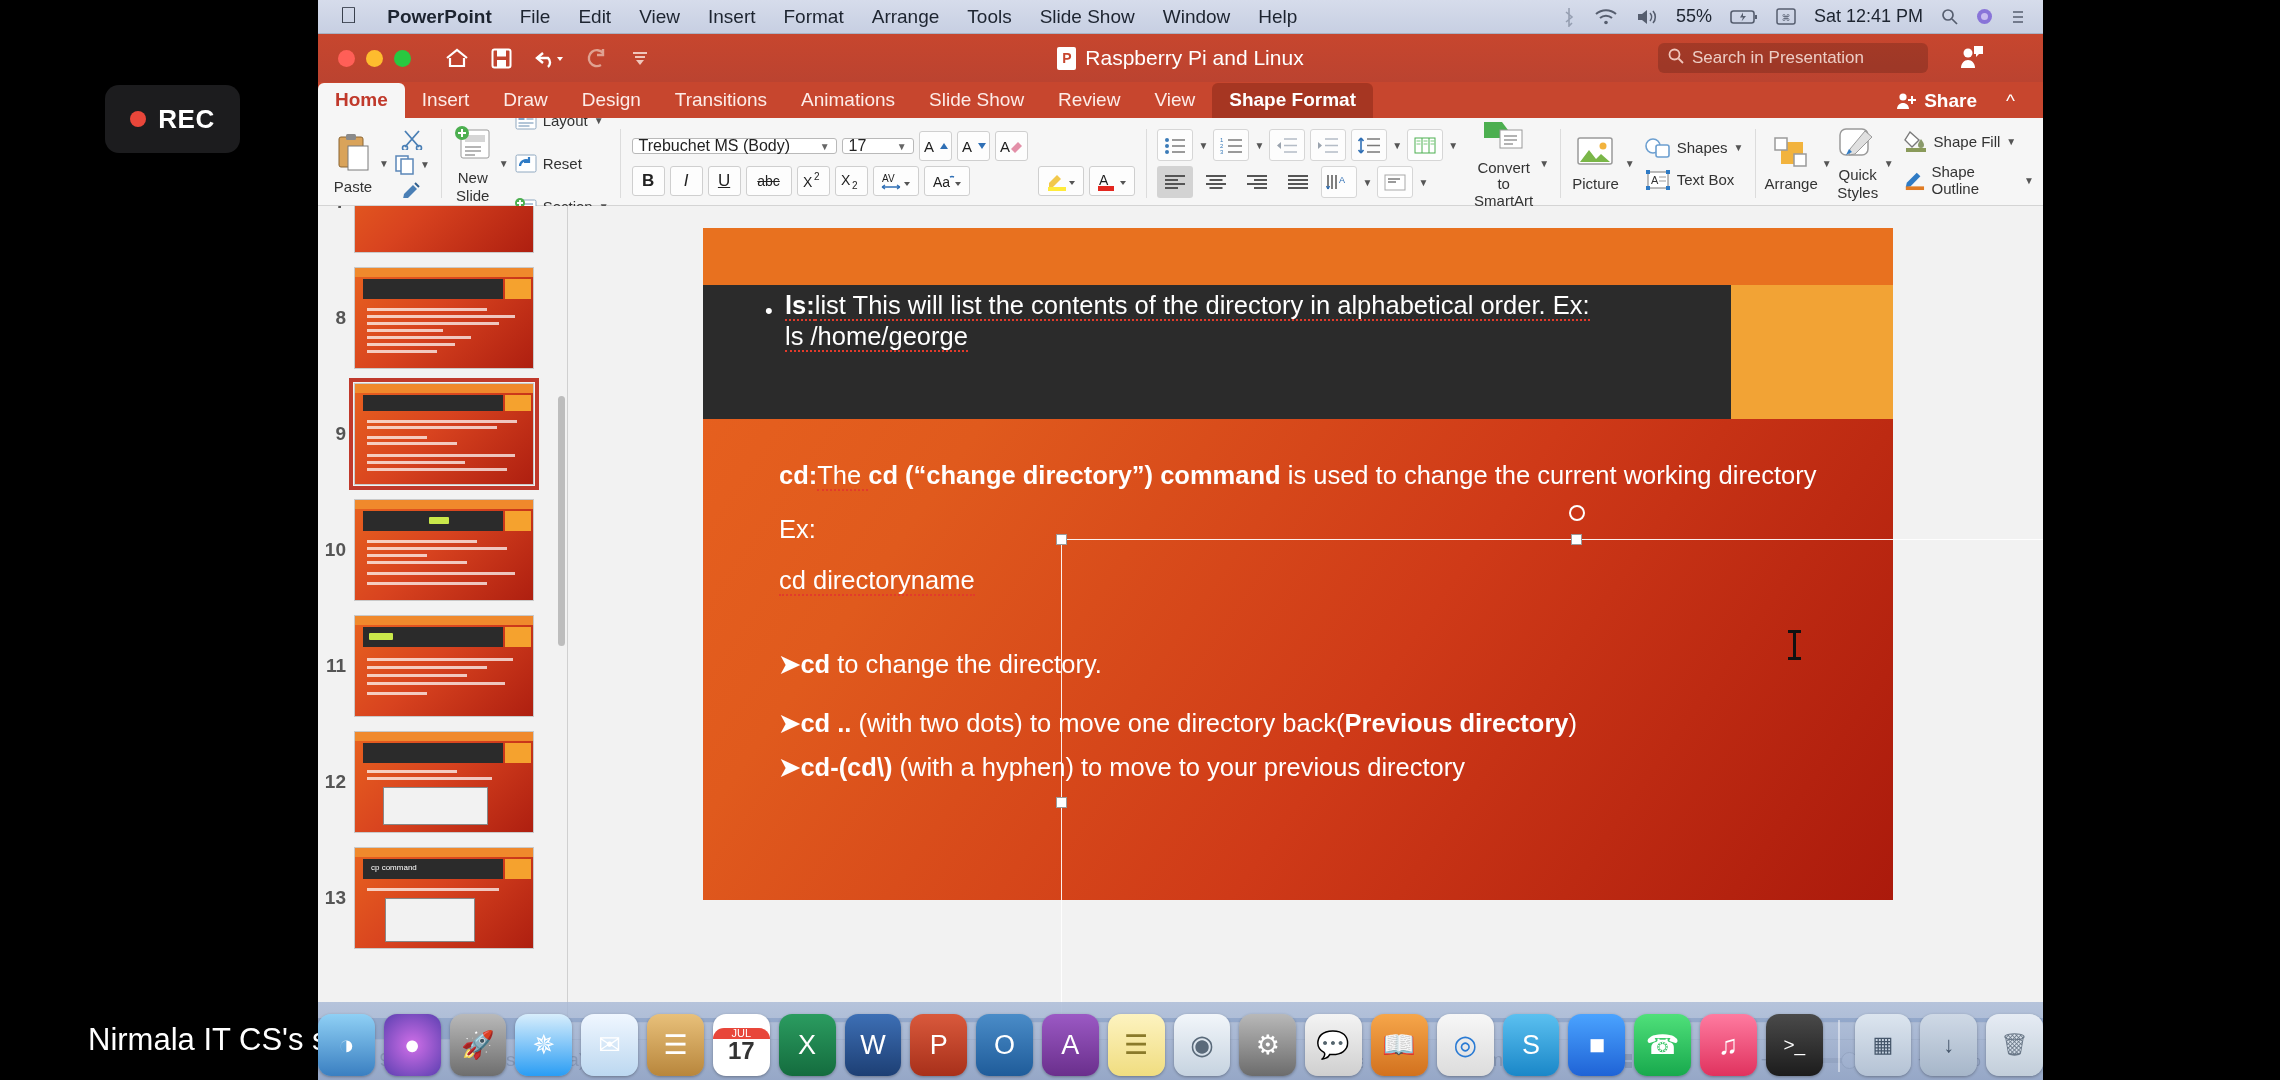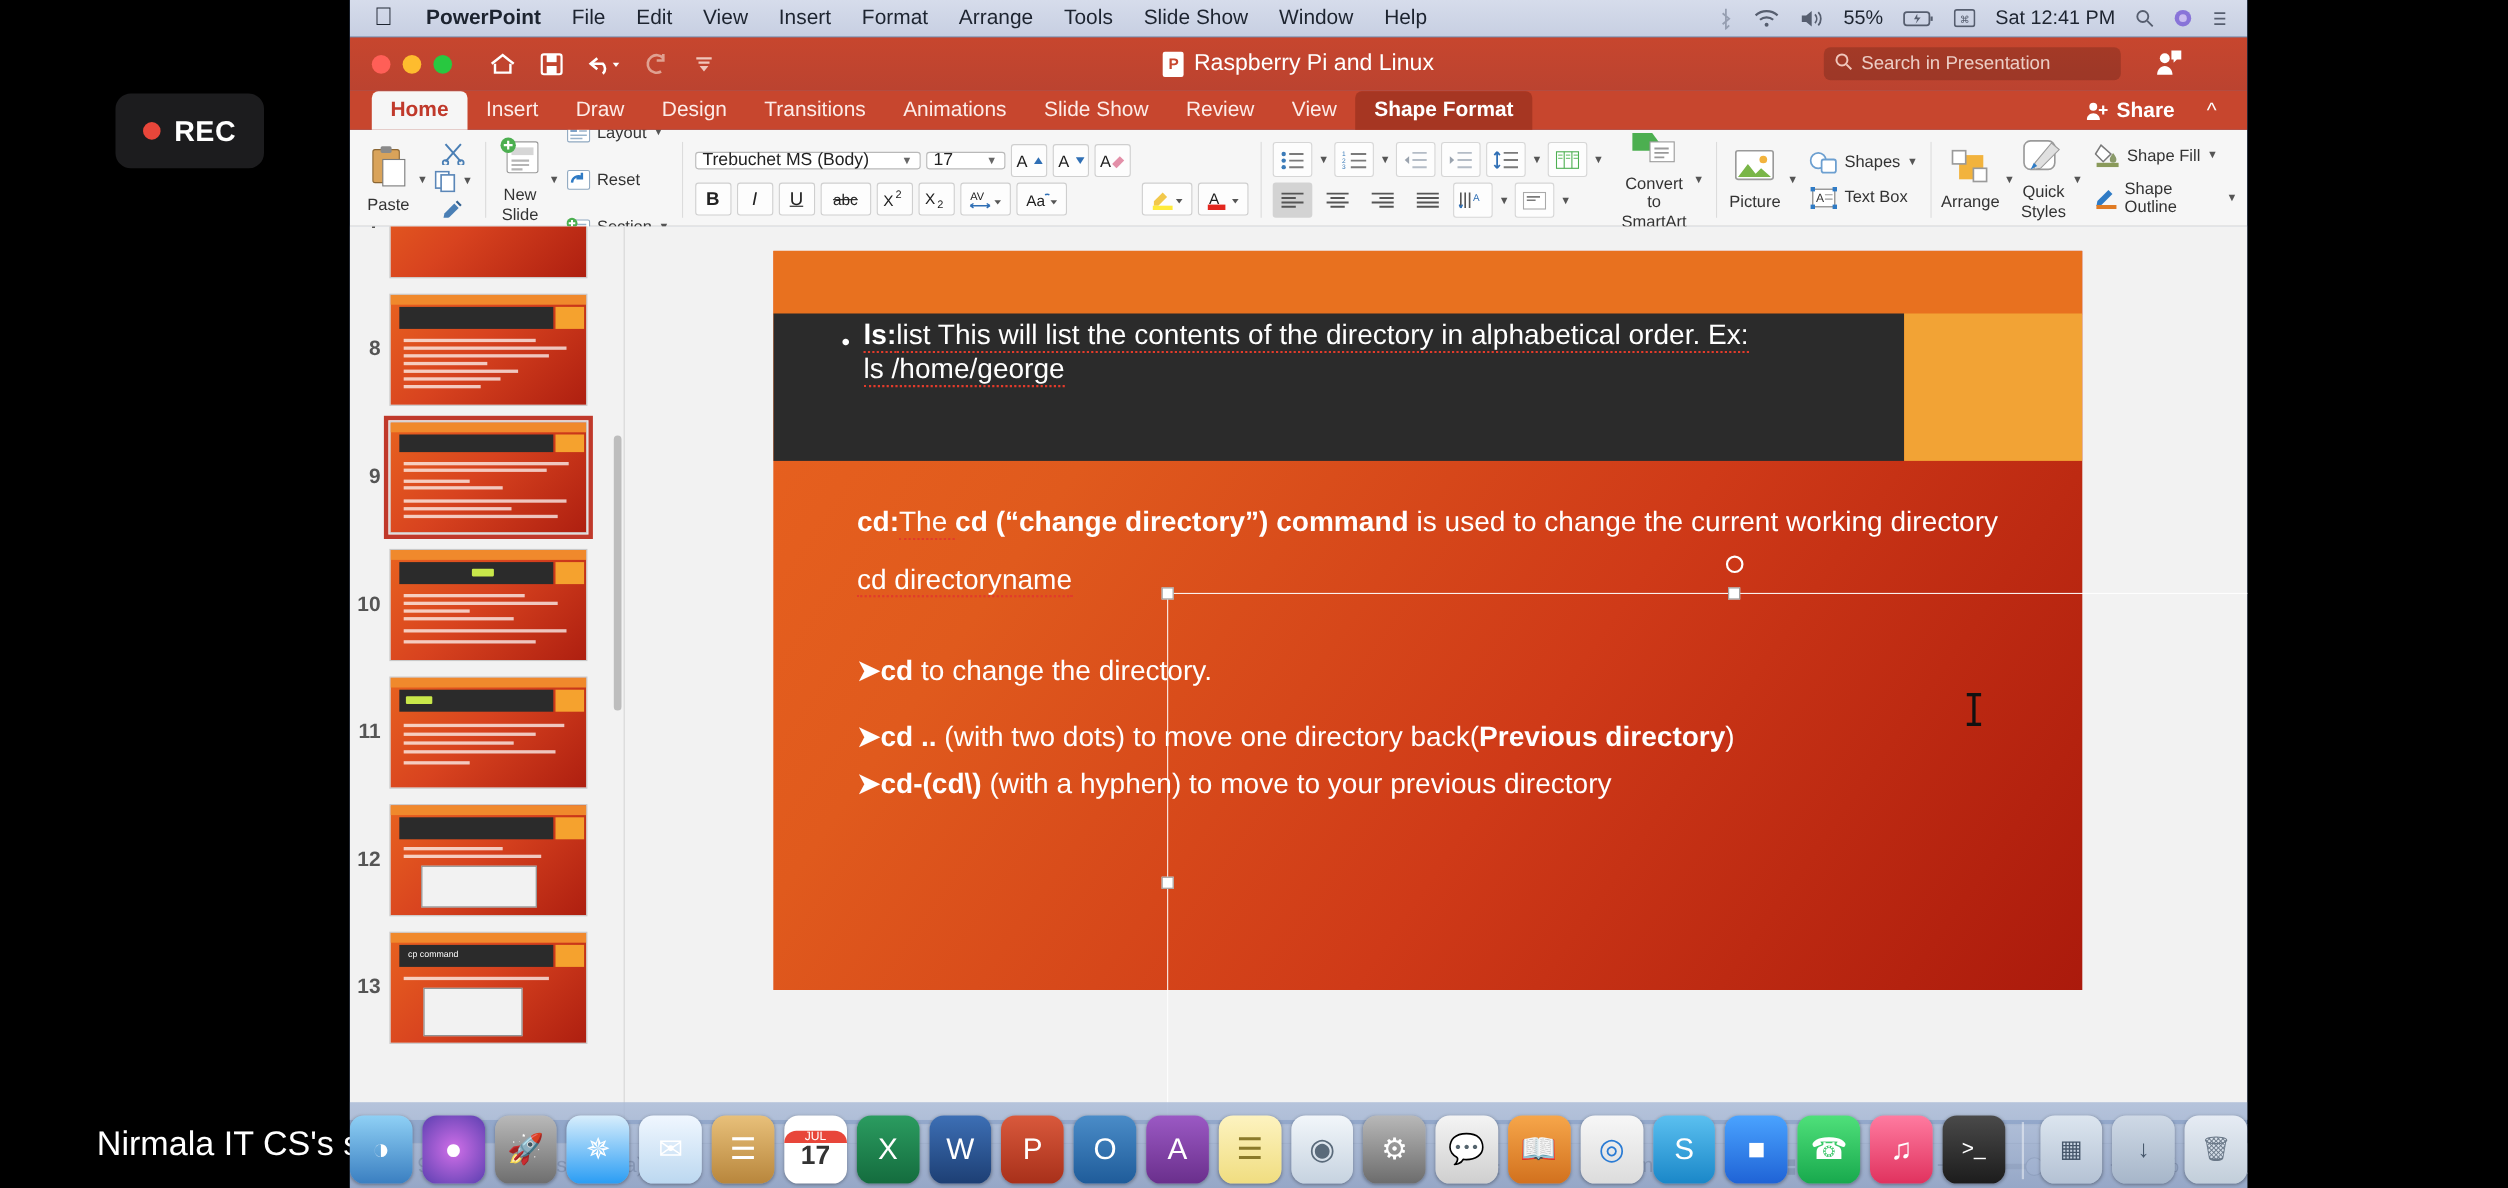--- a/index.html
+++ b/index.html
@@ -52,21 +52,21 @@
   .searchbox { position:absolute; right:115px; top:9px; width:270px; height:30px;
                background:rgba(0,0,0,.17); border-radius:6px; display:flex;
                align-items:center; padding:0 10px; gap:8px; }
   .searchbox input { background:transparent; border:0; outline:0; color:#f3d7d0;
                font-size:17px; font-family:inherit; width:100%; }
   .searchbox input::placeholder{ color:#eccdc5; }
   .person-ico { position:absolute; right:58px; top:10px; }
 
   
   .tabsrow { height:36px; background:#c7462e; display:flex; align-items:flex-end;
-             padding-left:20px; position:relative; }
+             position:relative; }
   .tab { font-size:19px; color:#fdece8; padding:6px 17px 7px; border-radius:6px 6px 0 0;
          white-space:nowrap; }
   .tab.active { background:#f6f6f6; color:#c0392b; font-weight:bold; }
   .tab.contextual { background:#a63622; color:#fff; font-weight:bold; }
   .share-btn { position:absolute; right:66px; bottom:6px; color:#fff; font-size:19px;
                font-weight:bold; display:flex; align-items:center; gap:7px; }
   .chev-up { position:absolute; right:28px; bottom:6px; color:#fff; font-size:19px; }
 
   
   .ribbon { height:88px; background:#f6f6f6; border-bottom:1px solid #d4d4d4;
@@ -819,20 +819,21 @@
           <span class="sl-bullet">•</span>
           <div class="sl-titletext">
             <b class="sq-ul">ls:</b><span class="sq-ul">list This will list the contents of the directory in alphabetical order. Ex:</span>
             <div><span class="sq-ul">ls /home/george</span></div>
           </div>
 
           <div class="body">
             <p>
               <b>cd:</b><span class="sq-ul">The </span><b>cd (“change directory”) command</b><span> is used to change the current working directory</span>
             </p>
+            <p style="margin-top:22px">Ex:</p>
             <p style="margin-top:20px">
               <span class="sq-ul">cd directoryname</span>
             </p>
             <div class="gap"></div>
             <p style="margin-top:12px">
               <span class="arrw">➤</span><b>cd</b><span> to change the directory.</span>
             </p>
             <p style="margin-top:28px">
               <span class="arrw">➤</span><b>cd ..</b><span> (with two dots) to move one directory back(</span><b>Previous directory</b><span>)</span>
             </p>

